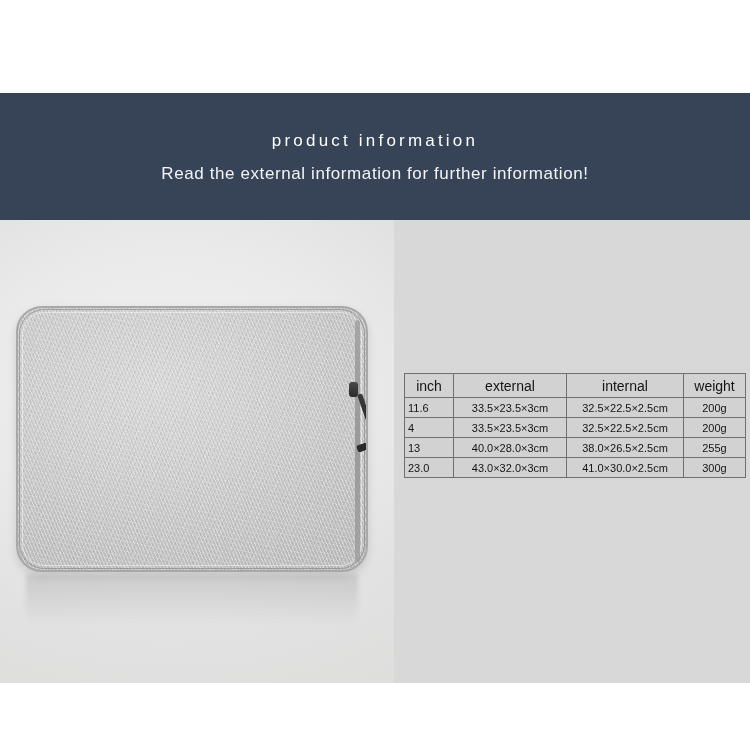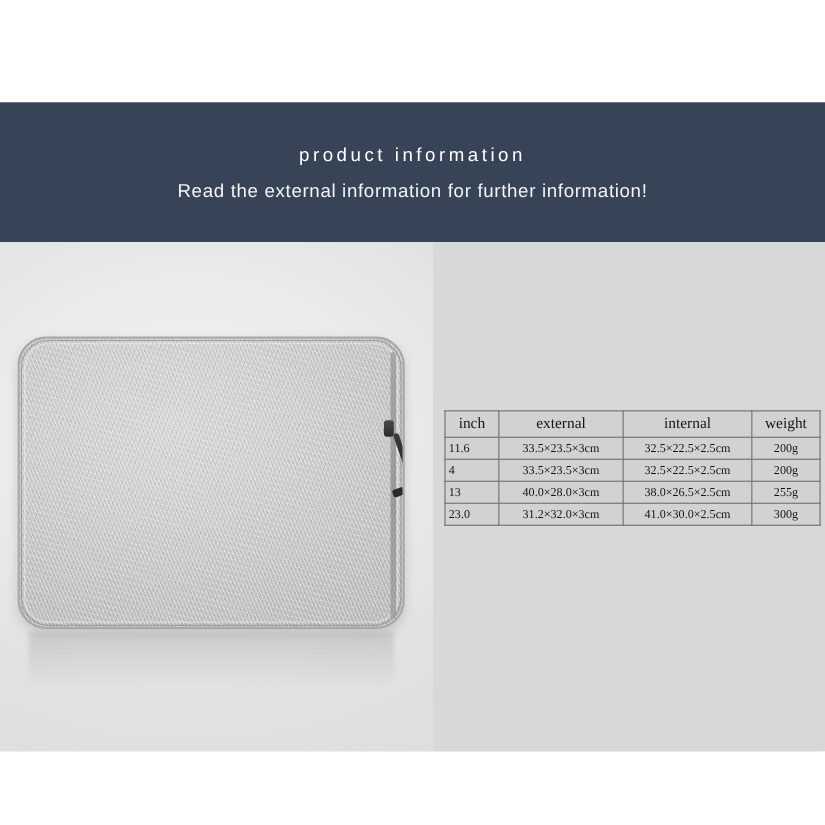--- a/index.html
+++ b/index.html
@@ -33,21 +33,20 @@
     font-weight:400;
     line-height:1;
     margin:0;
     white-space:nowrap;
   }
 
   
   .content{
     position:absolute;left:0;top:220px;width:744px;height:463px;
     background:#d9d9d9;
-    font-family:Liberation Serif, serif;
   }
   .photo-pane{
     position:absolute;left:0;top:0;width:394px;height:463px;
     background:
       radial-gradient(ellipse 420px 330px at 44% 38%, #f2f2f2 0%, #eaeaea 45%, #e2e2e2 72%, #dededd 100%);
   }
   .table-pane{
     position:absolute;left:394px;top:0;width:356px;height:463px;
     background:#d8d8d8;
   }
@@ -205,21 +204,21 @@
             <td class="c-weight">200g</td>
           </tr>
           <tr>
             <td class="c-inch">13</td>
             <td class="c-external">40.0×28.0×3cm</td>
             <td class="c-internal">38.0×26.5×2.5cm</td>
             <td class="c-weight">255g</td>
           </tr>
           <tr>
             <td class="c-inch">23.0</td>
-            <td class="c-external">31.2×32.0×3cm</td>
+            <td class="c-external">43.0×32.0×3cm</td>
             <td class="c-internal">41.0×30.0×2.5cm</td>
             <td class="c-weight">300g</td>
           </tr>
         </tbody>
       </table>
     </div>
 
   </div>
 </div>
 

